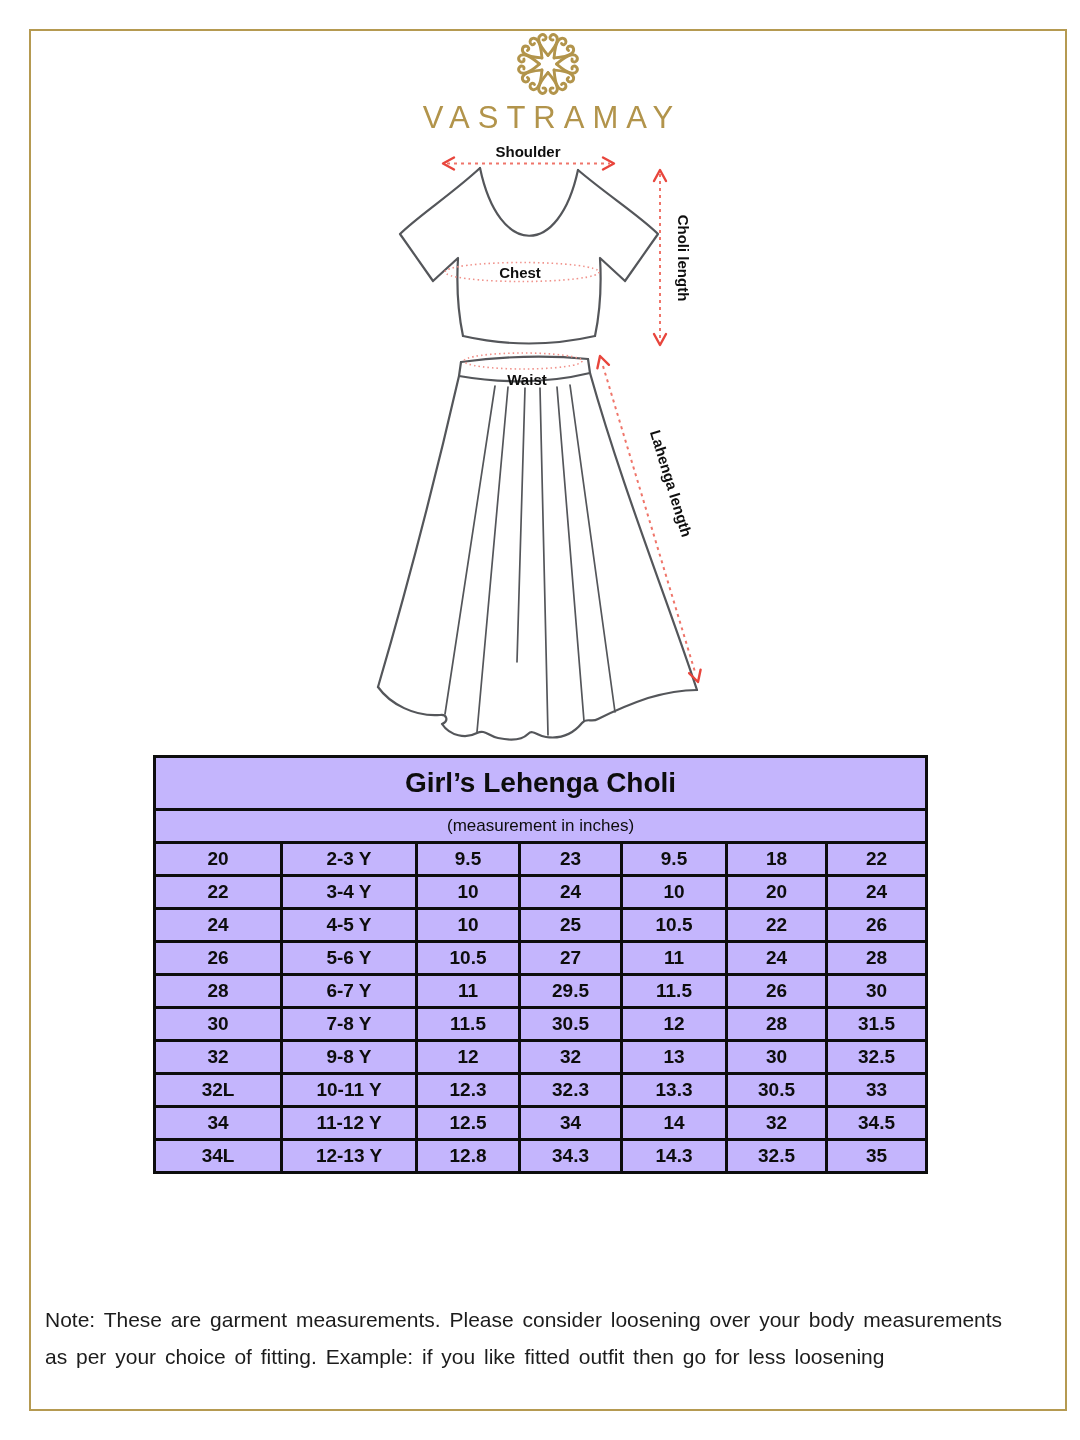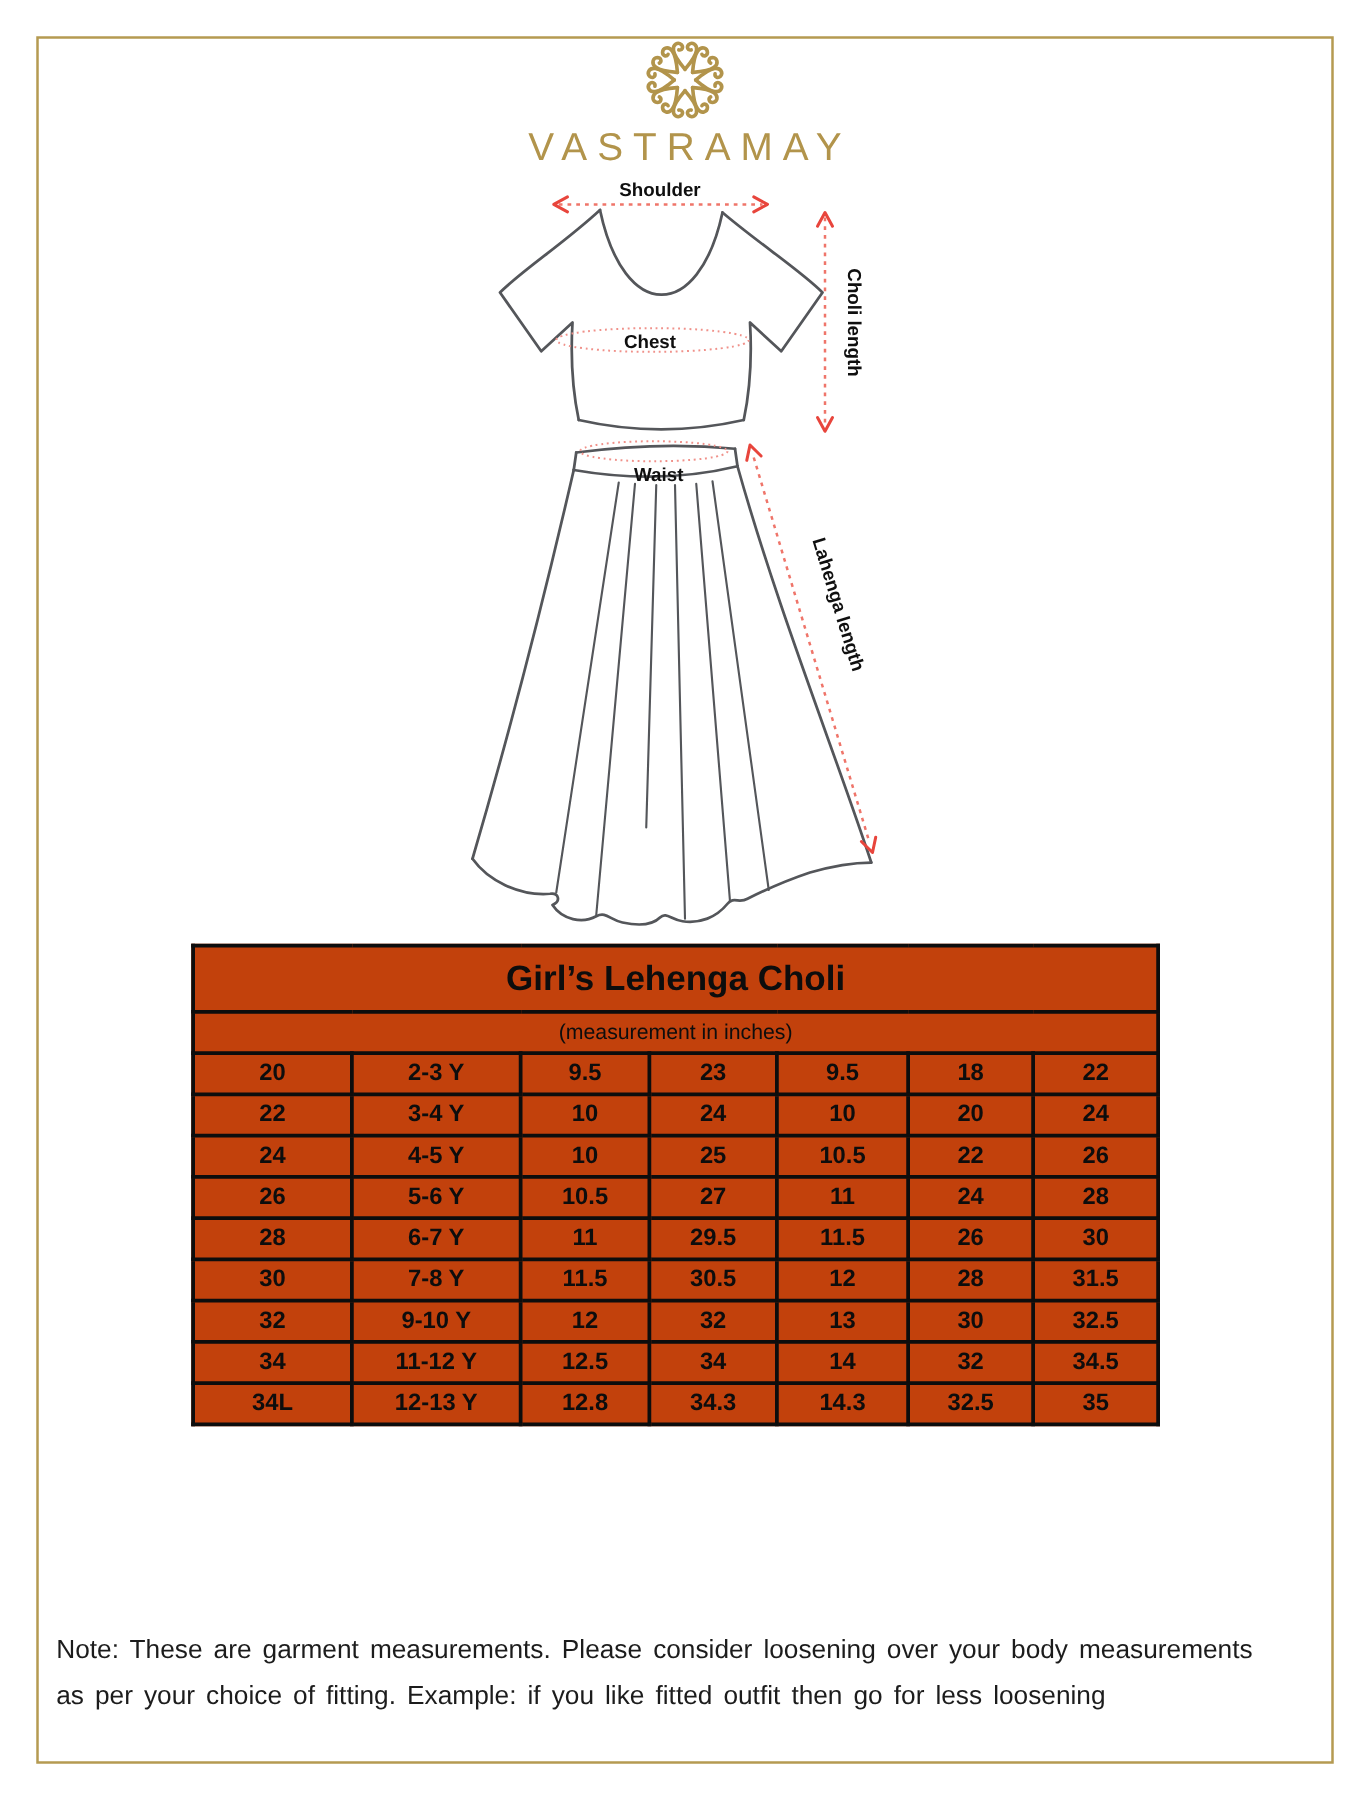--- a/index.html
+++ b/index.html
@@ -21,21 +21,21 @@
   .diagram { position:absolute; left:370px; top:142px; }
   .diagram text { font-family:"Liberation Sans", sans-serif; font-weight:bold; fill:#0f0f0f; }
   .garment { fill:none; stroke:#54565a; stroke-width:2.2; stroke-linecap:round; stroke-linejoin:round; }
   .fold    { fill:none; stroke:#54565a; stroke-width:1.7; stroke-linecap:round; }
   .meas-dash { fill:none; stroke:#ef756a; stroke-width:2; stroke-dasharray:3 4; }
   .meas-dot  { fill:none; stroke:#f0918a; stroke-width:1.6; stroke-dasharray:1.5 3; }
   .chev { fill:none; stroke:#e8453c; stroke-width:2.4; stroke-linecap:round; stroke-linejoin:round; }
   
   .size-table {
     position:absolute; left:153px; top:755px; width:772px;
-    border-collapse:collapse; table-layout:fixed; background:#c2410c;
+    border-collapse:collapse; table-layout:fixed; background:#c4b5fd;
   }
   .size-table th, .size-table td {
     border:3px solid #0d0d0d; text-align:center; vertical-align:middle;
     color:#0d0d0d; padding:0;
   }
   .title-cell    { height:50px; font-size:28px; font-weight:bold; }
   .subtitle-cell { height:30px; font-size:17px; font-weight:normal;margin-top:47px; }
   .size-table thead th.col-head {
     height:70px; font-size:20px; font-weight:bold; line-height:1.15; white-space:pre-line;
   }
@@ -201,26 +201,35 @@
           <td>30</td>
           <td>7-8 Y</td>
           <td>11.5</td>
           <td>30.5</td>
           <td>12</td>
           <td>28</td>
           <td>31.5</td>
         </tr>
         <tr>
           <td>32</td>
-          <td>9-10 Y</td>
+          <td>9-8 Y</td>
           <td>12</td>
           <td>32</td>
           <td>13</td>
           <td>30</td>
           <td>32.5</td>
+        </tr>
+        <tr>
+          <td>32L</td>
+          <td>10-11 Y</td>
+          <td>12.3</td>
+          <td>32.3</td>
+          <td>13.3</td>
+          <td>30.5</td>
+          <td>33</td>
         </tr>
         <tr>
           <td>34</td>
           <td>11-12 Y</td>
           <td>12.5</td>
           <td>34</td>
           <td>14</td>
           <td>32</td>
           <td>34.5</td>
         </tr>

